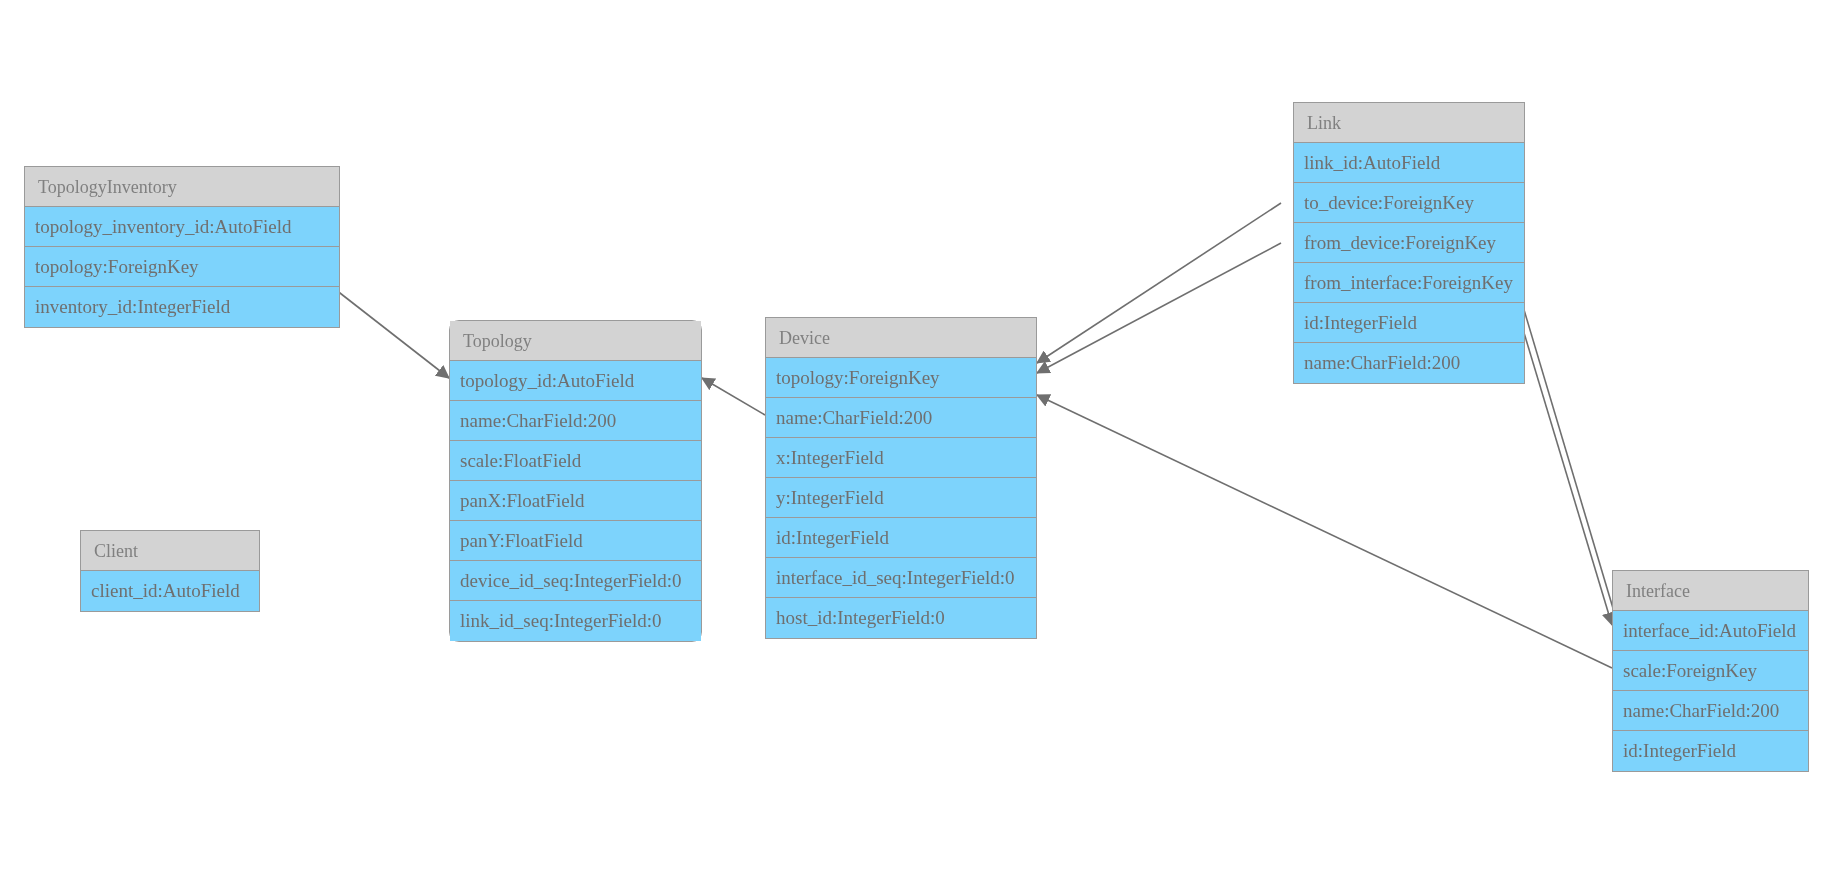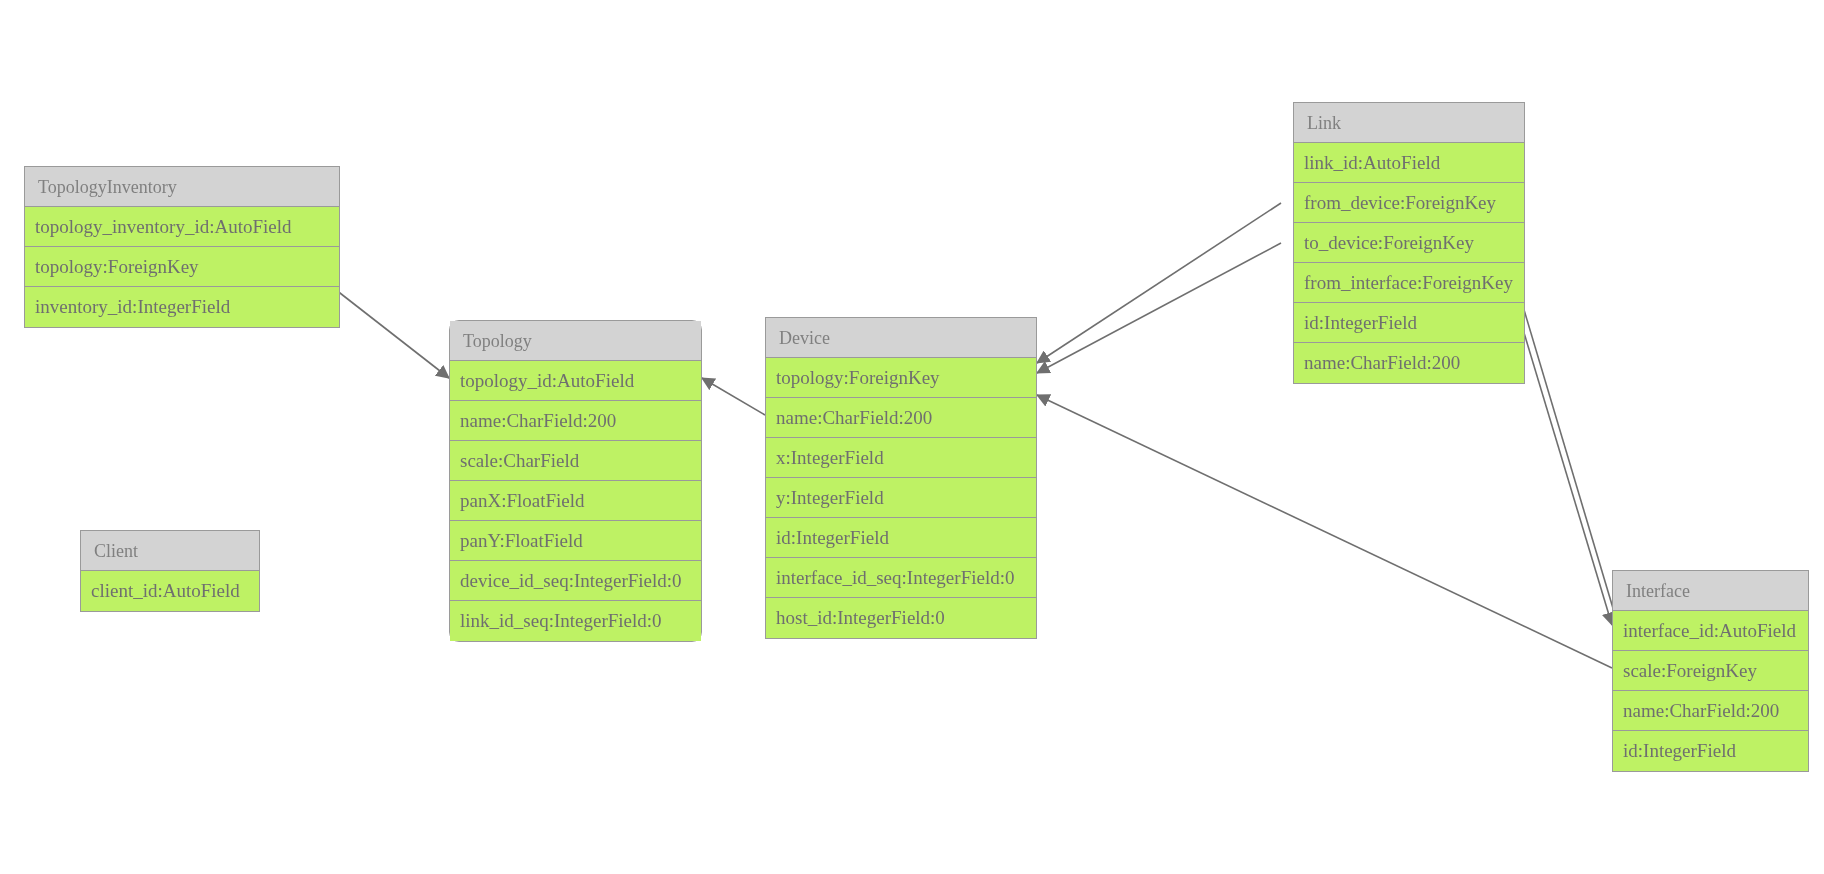--- a/index.html
+++ b/index.html
@@ -40,21 +40,21 @@
     box-sizing: border-box;
     color: #808080;
     font-size: 18px;
     line-height: 40px;
     height: 40px;
     padding: 0 0 0 13px;
     white-space: nowrap;
     overflow: hidden;
   }
   .entity-row {
-    background: #bef264;
+    background: #7dd3fc;
     border-bottom: 1px solid #9a9a9a;
     box-sizing: border-box;
     color: #6f6f6f;
     font-size: 19px;
     line-height: 40px;
     height: 40px;
     padding: 0 0 18px 10px;
     white-space: nowrap;
     overflow: hidden;
   }
@@ -88,21 +88,21 @@
     <div class="entity-header">TopologyInventory</div>
     <div class="entity-row">topology_inventory_id:AutoField</div>
     <div class="entity-row">topology:ForeignKey</div>
     <div class="entity-row">inventory_id:IntegerField</div>
   </div>
 
   <div class="entity" style="left:449px; top:320px; width:253px;border-radius:10px;">
     <div class="entity-header">Topology</div>
     <div class="entity-row">topology_id:AutoField</div>
     <div class="entity-row">name:CharField:200</div>
-    <div class="entity-row">scale:CharField</div>
+    <div class="entity-row">scale:FloatField</div>
     <div class="entity-row">panX:FloatField</div>
     <div class="entity-row">panY:FloatField</div>
     <div class="entity-row">device_id_seq:IntegerField:0</div>
     <div class="entity-row">link_id_seq:IntegerField:0</div>
   </div>
 
   <div class="entity" style="left:80px; top:530px; width:180px;">
     <div class="entity-header">Client</div>
     <div class="entity-row">client_id:AutoField</div>
   </div>
@@ -114,22 +114,22 @@
     <div class="entity-row">x:IntegerField</div>
     <div class="entity-row">y:IntegerField</div>
     <div class="entity-row">id:IntegerField</div>
     <div class="entity-row">interface_id_seq:IntegerField:0</div>
     <div class="entity-row">host_id:IntegerField:0</div>
   </div>
 
   <div class="entity" style="left:1281px; top:102px; width:232px;margin-left:12px;">
     <div class="entity-header">Link</div>
     <div class="entity-row">link_id:AutoField</div>
+    <div class="entity-row">to_device:ForeignKey</div>
     <div class="entity-row">from_device:ForeignKey</div>
-    <div class="entity-row">to_device:ForeignKey</div>
     <div class="entity-row">from_interface:ForeignKey</div>
     <div class="entity-row">id:IntegerField</div>
     <div class="entity-row">name:CharField:200</div>
   </div>
 
   <div class="entity" style="left:1612px; top:570px; width:197px;">
     <div class="entity-header">Interface</div>
     <div class="entity-row">interface_id:AutoField</div>
     <div class="entity-row">scale:ForeignKey</div>
     <div class="entity-row">name:CharField:200</div>

